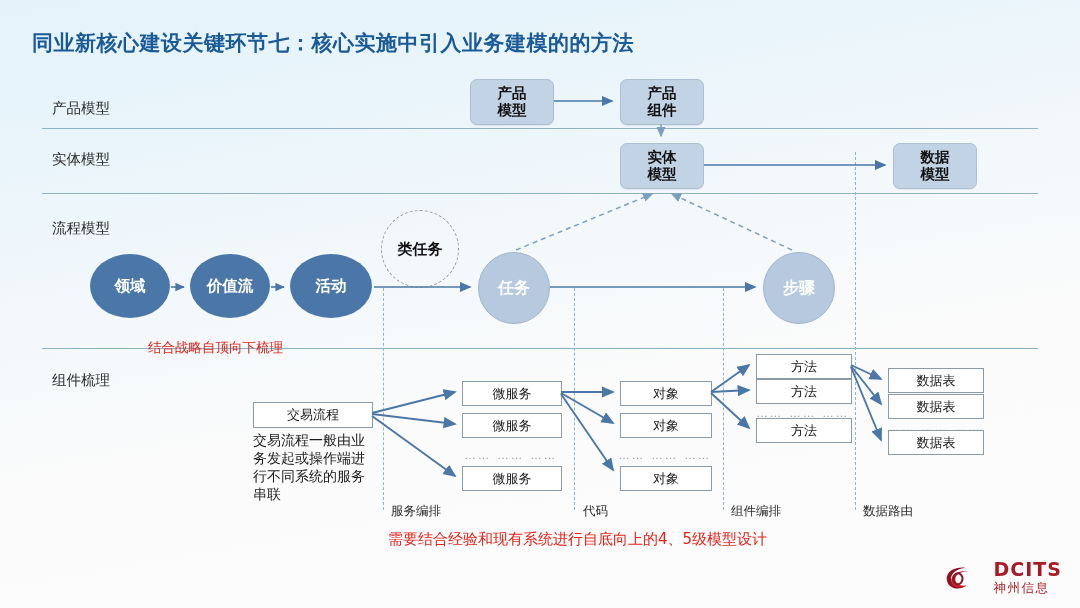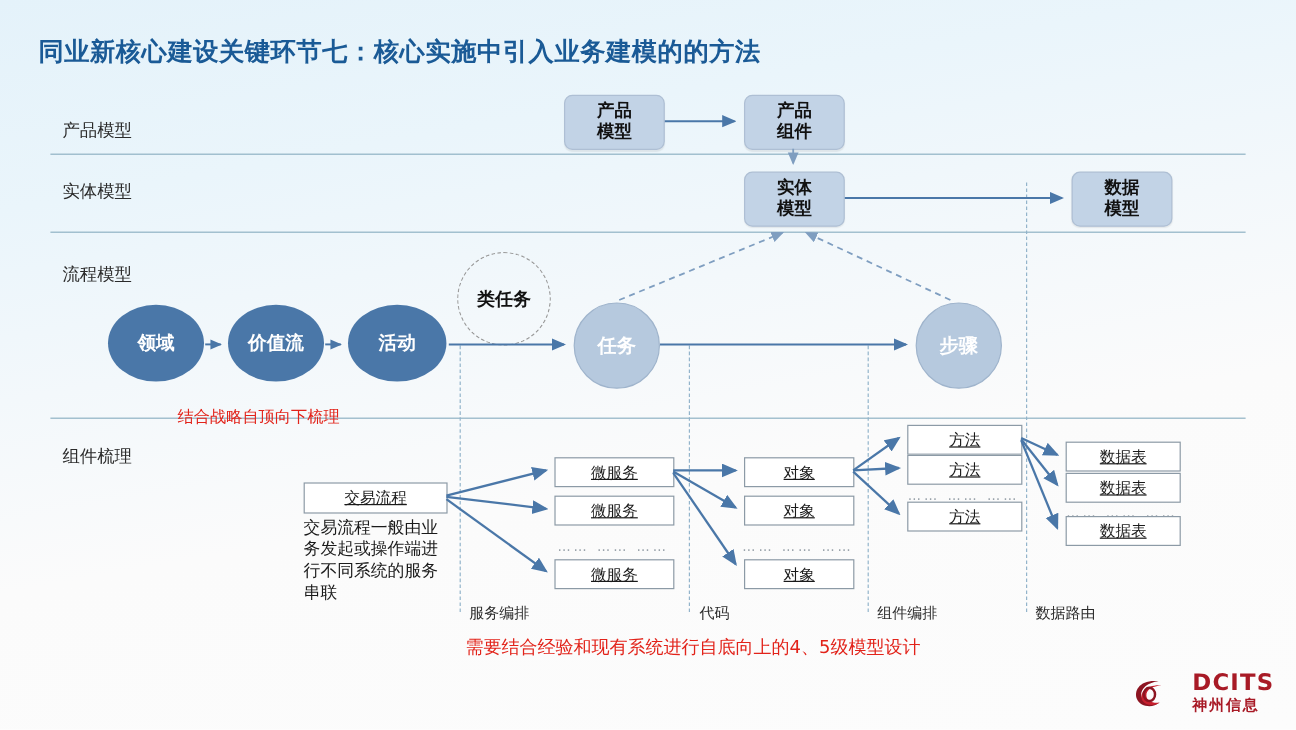--- a/index.html
+++ b/index.html
@@ -44,21 +44,20 @@
   .circ.dashed{
     background:transparent;border:1.4px dashed #9b9b9b;color:#111;align-items:center;
   }
 
   
   .pbox{
     background:#ffffff;border:1px solid #8c9aa6;
     font-size:13px;color:#1a1a1a;
     display:flex;align-items:center;justify-content:center;
     white-space:nowrap;
-    text-decoration:underline;
   }
 
   
   .dots{
     color:#9aa3ab;font-size:11px;letter-spacing:2.5px;white-space:nowrap;
     display:flex;align-items:center;justify-content:center;
   }
 
   
   .vdash{width:0;border-left:1.3px dashed #93b4cb;}
@@ -70,21 +69,21 @@
   .memo{font-size:14px;color:#1a1a1a;line-height:1.28;width:120px;}
 
   
   #wires{position:absolute;left:0;top:0;width:1080px;height:608px;pointer-events:none;}
 
   
   #logo{right:18px;bottom:14px;display:flex;align-items:center;gap:20px;}
   #logo .mark{width:34px;height:34px;position:relative;}
   #logo .txt{display:flex;flex-direction:column;line-height:1;}
   #logo .en{font-size:19px;font-weight:bold;color:#a81a26;letter-spacing:1px;}
-  #logo .cn{font-size:12.5px;font-weight:bold;color:#a81a26;letter-spacing:1.5px;margin-top:3px;}
+  #logo .cn{font-size:12.5px;font-weight:normal;color:#a81a26;letter-spacing:1.5px;margin-top:3px;}
 </style>
 </head>
 <body>
 
 <div class="slide">
 
   <div class="abs" id="title">同业新核心建设关键环节七：核心实施中引入业务建模的的方法</div>
 
   <div class="abs hrule" style="top:128px"></div>
   <div class="abs hrule" style="top:193px"></div>

